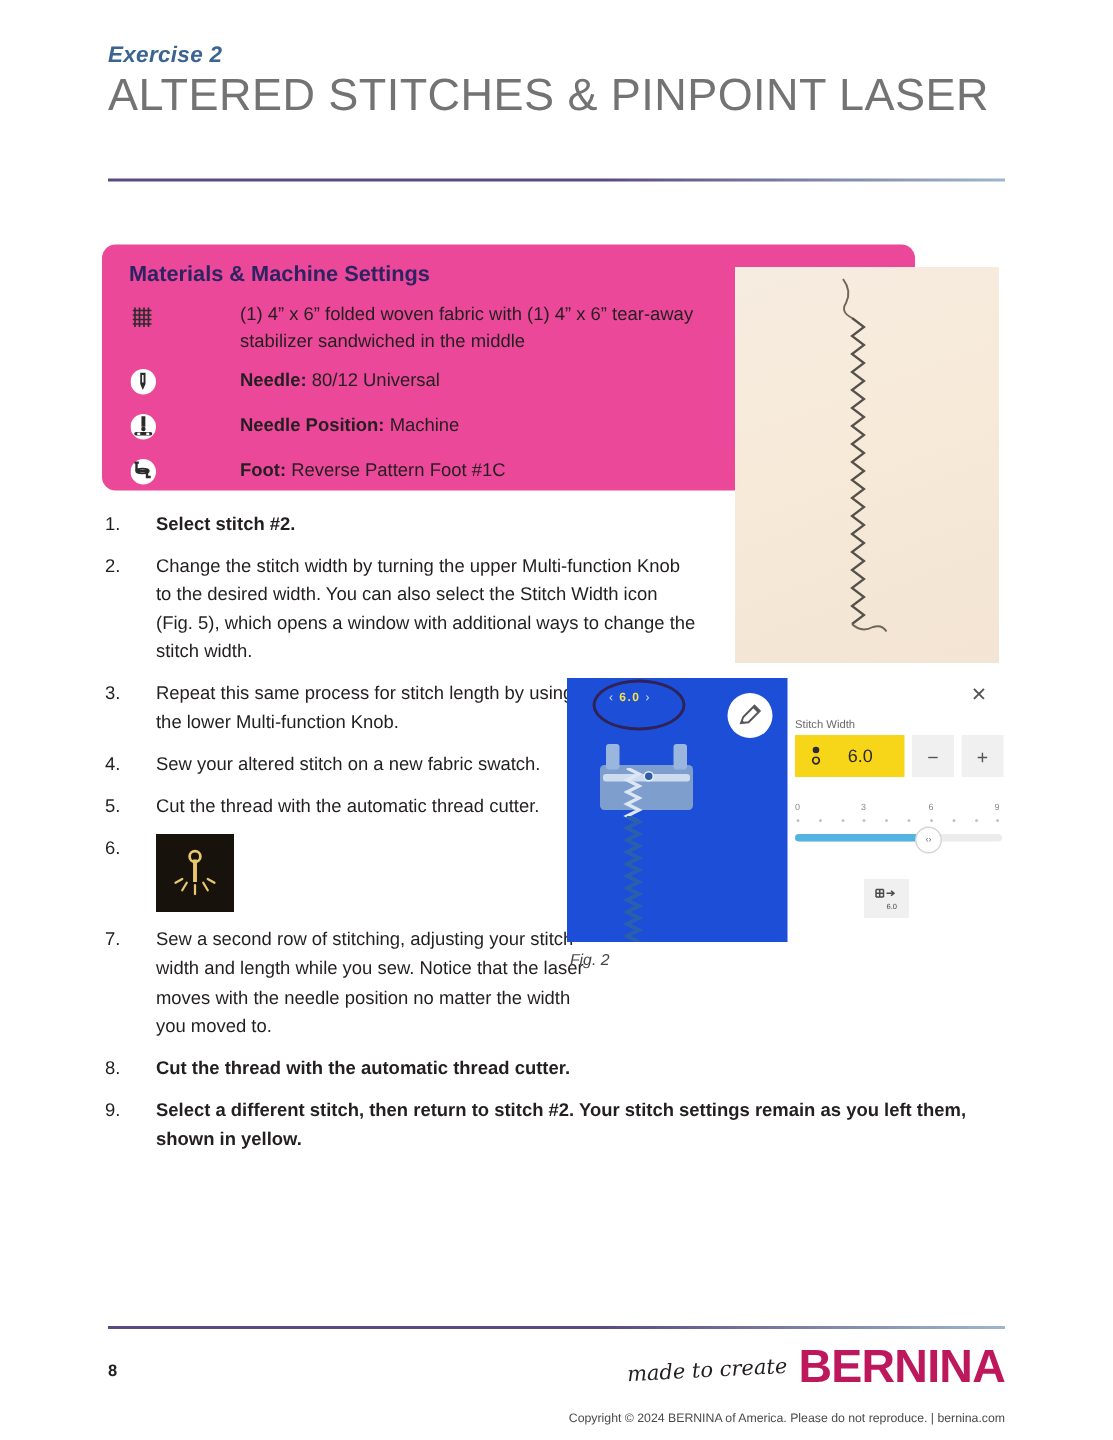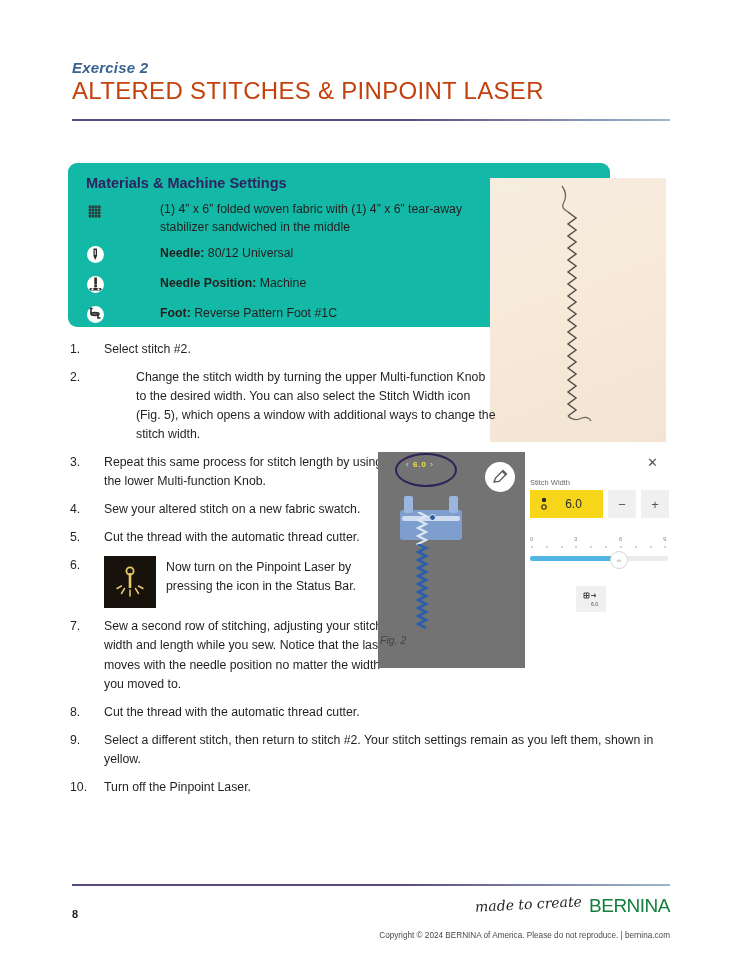--- a/index.html
+++ b/index.html
@@ -13,56 +13,56 @@
     position: relative;
     font-family: "Liberation Sans", sans-serif;
     color: #231f20;
     overflow: hidden;
   }
 
   
   .page-header {
     position: absolute;
     left: 72px;
-    top: 59px;
+    top: 28px;
     width: 598px;
   }
   .exercise-label {
     font-size: 15px;
     font-weight: bold;
     font-style: italic;
     color: #3b6490;
     letter-spacing: .2px;
     margin: 0 0 2px 0;
   }
   .page-title {
-    font-size: 24px;
+    font-size: 30px;
     font-weight: normal;
-    color: #c2410c;
+    color: #737373;
     letter-spacing: .3px;
     margin: 0;
     line-height: 1.1;
   }
   .title-rule {
     position: absolute;
     left: 72px;
     top: 119px;
     width: 598px;
     height: 2px;
     background: linear-gradient(to right, #5b4a7f 0%, #5b4a7f 55%, #9fb6cc 100%);
   }
 
   
   .materials-box {
     position: absolute;
     left: 68px;
     top: 163px;
     width: 542px;
     height: 164px;
-    background: #14b8a6;
+    background: #ec4899;
     border-radius: 9px;
   }
   .materials-title {
     position: absolute;
     left: 18px;
     top: 12px;
     font-size: 14.5px;
     font-weight: bold;
     color: #2d2361;
   }
@@ -123,22 +123,22 @@
     font-size: 12.3px;
     line-height: 1.55;
     color: #231f20;
   }
   .step-body {
     font-size: 12.3px;
     line-height: 1.55;
     color: #231f20;
   }
   .step-w-narrow .step-body { width: 295px; }
-  .step-w-mid .step-body { width: 360px; margin-left: 32px; }
-  .step-w-wide .step-body { width: 560px; }
+  .step-w-mid .step-body { width: 360px; }
+  .step-w-wide .step-body { width: 560px; font-weight: bold; }
 
   .step-laser { align-items: flex-start; }
   .laser-icon-box {
     width: 52px;
     min-width: 52px;
     height: 52px;
     background: #17120c;
     margin-right: 10px;
     position: relative;
   }
@@ -148,22 +148,22 @@
     width: 230px;
     padding-top: 2px;
   }
 
   
   .fig-screen {
     position: absolute;
     left: 378px;
     top: 452px;
     width: 147px;
-    height: 216px;
-    background: #737373;
+    height: 176px;
+    background: #1d4ed8;
     overflow: hidden;
   }
   .screen-value {
     position: absolute;
     left: 28px;
     top: 8px;
     font-size: 8px;
     color: #f3e04a;
     letter-spacing: 1px;
     font-weight: bold;
@@ -397,23 +397,23 @@
   .made-to-create {
     font-family: "DejaVu Serif", serif;
     font-style: italic;
     font-size: 14px;
     color: #231f20;
     margin-right: 7px;
     margin-bottom: 3px;
     transform: rotate(-3deg);
   }
   .bernina-word {
-    font-size: 19px;
-    font-weight: normal;
-    color: #15803d;
+    font-size: 31px;
+    font-weight: bold;
+    color: #be185d;
     letter-spacing: -.5px;
     line-height: .95;
   }
   .copyright {
     font-size: 8.2px;
     color: #4a4a4a;
     margin-top: 16px;
   }
 </style>
 </head>
@@ -533,42 +533,37 @@
         <rect x="24.7" y="17" width="2.6" height="15" fill="#e8c96a"></rect>
         <g stroke="#e8c96a" stroke-width="1.5" stroke-linecap="round">
           <line x1="26" y1="34" x2="26" y2="40"></line>
           <line x1="20.5" y1="32.5" x2="17.5" y2="37.5"></line>
           <line x1="31.5" y1="32.5" x2="34.5" y2="37.5"></line>
           <line x1="17.5" y1="30" x2="13" y2="32.5"></line>
           <line x1="34.5" y1="30" x2="39" y2="32.5"></line>
         </g>
       </svg>
     </span>
-    <span class="step-laser-text">Now turn on the Pinpoint Laser by pressing the icon in the Status Bar.</span>
   </div>
 
   <div class="step step-w-narrow">
     <span class="step-num">7.</span>
     <span class="step-body">Sew a second row of stitching, adjusting your stitch width and length while you sew. Notice that the laser moves with the needle position no matter the width you moved to.</span>
   </div>
 
   <div class="step step-w-wide">
     <span class="step-num">8.</span>
     <span class="step-body">Cut the thread with the automatic thread cutter.</span>
   </div>
 
   <div class="step step-w-wide">
     <span class="step-num">9.</span>
     <span class="step-body">Select a different stitch, then return to stitch #2. Your stitch settings remain as you left them, shown in yellow.</span>
   </div>
 
-  <div class="step step-w-wide">
-    <span class="step-num">10.</span>
-    <span class="step-body">Turn off the Pinpoint Laser.</span>
-  </div>
 
 </div>
 
 <div class="fig-screen">
   <div class="screen-ellipse"></div>
   <div class="screen-value">
     <span class="arrow">‹</span>
     <span>6.0</span>
     <span class="arrow">›</span>
   </div>

